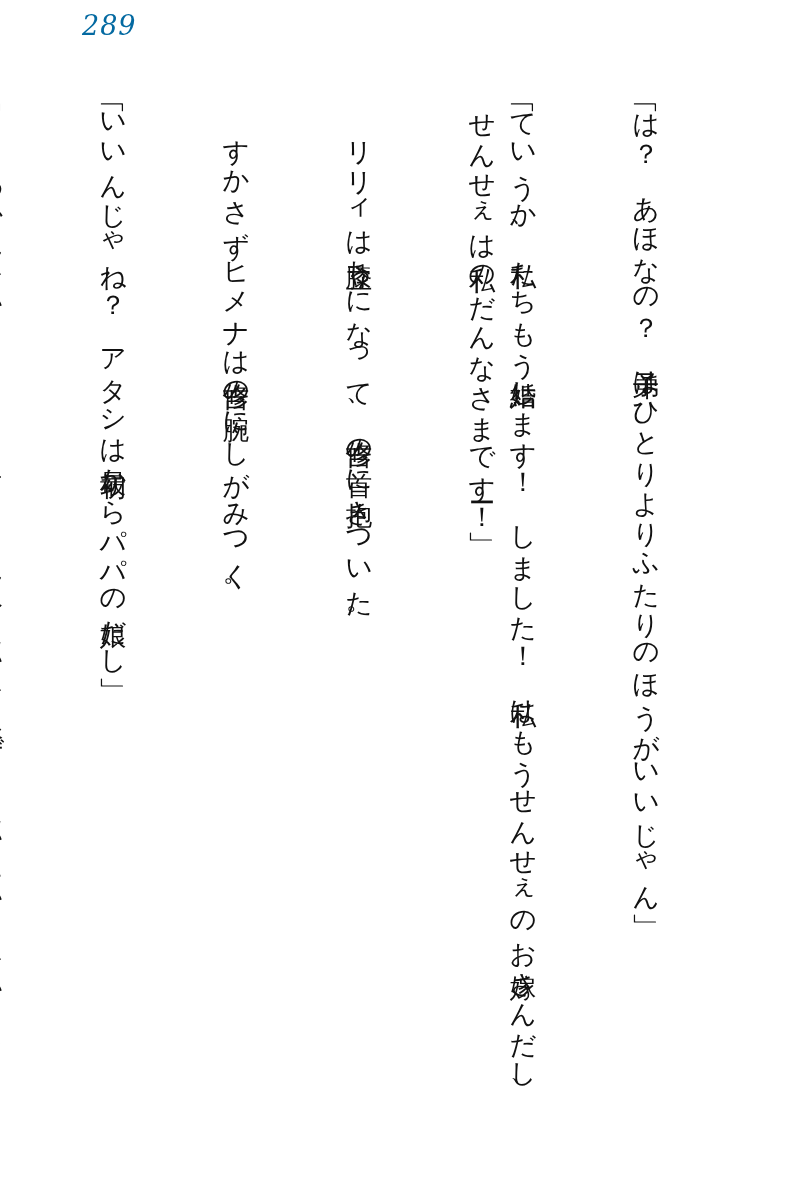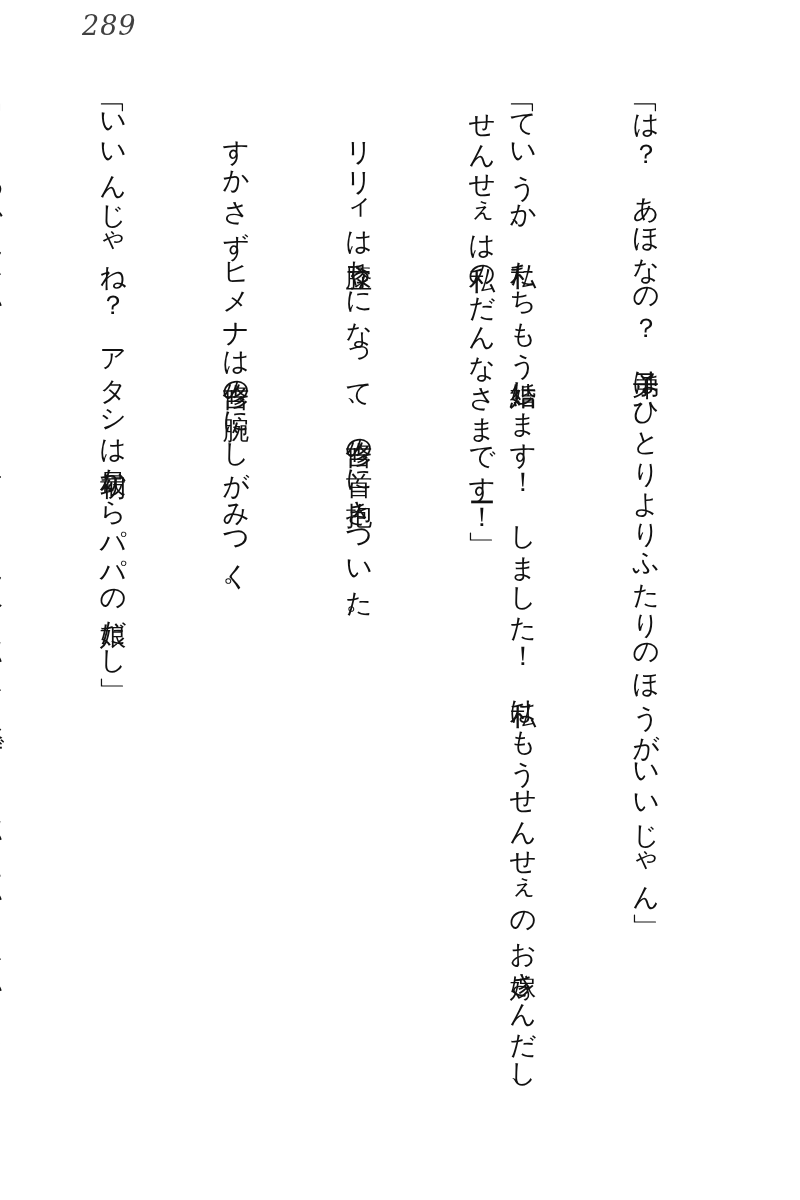--- a/index.html
+++ b/index.html
@@ -16,21 +16,21 @@
     font-family: "DejaVu Serif", "Liberation Serif", serif;
     color: #111111;
   }
   .page-number {
     position: absolute;
     top: 10px;
     left: 82px;
     font-size: 27px;
     font-style: italic;
     letter-spacing: 1px;
-    color: #404040;
+    color: #0369a1;
   }
   .text-area {
     position: absolute;
     top: 95px;
     right: 51px;
     width: 697px;
     height: 1016px;
     writing-mode: vertical-rl;
     text-orientation: mixed;
     font-size: 26.5px;

